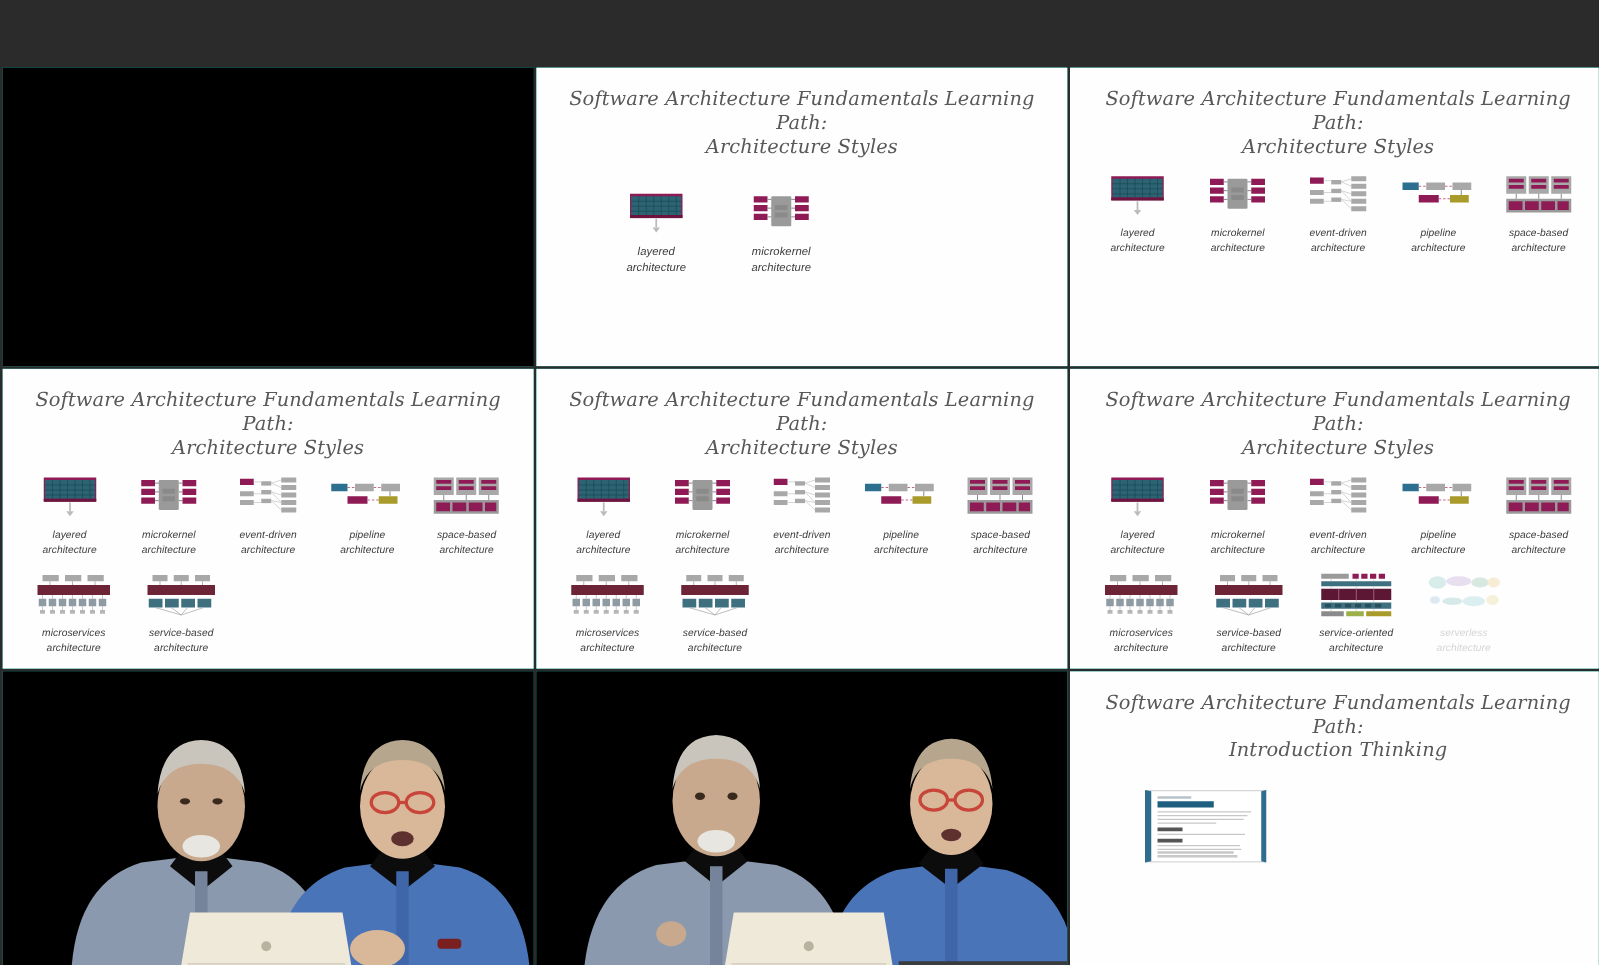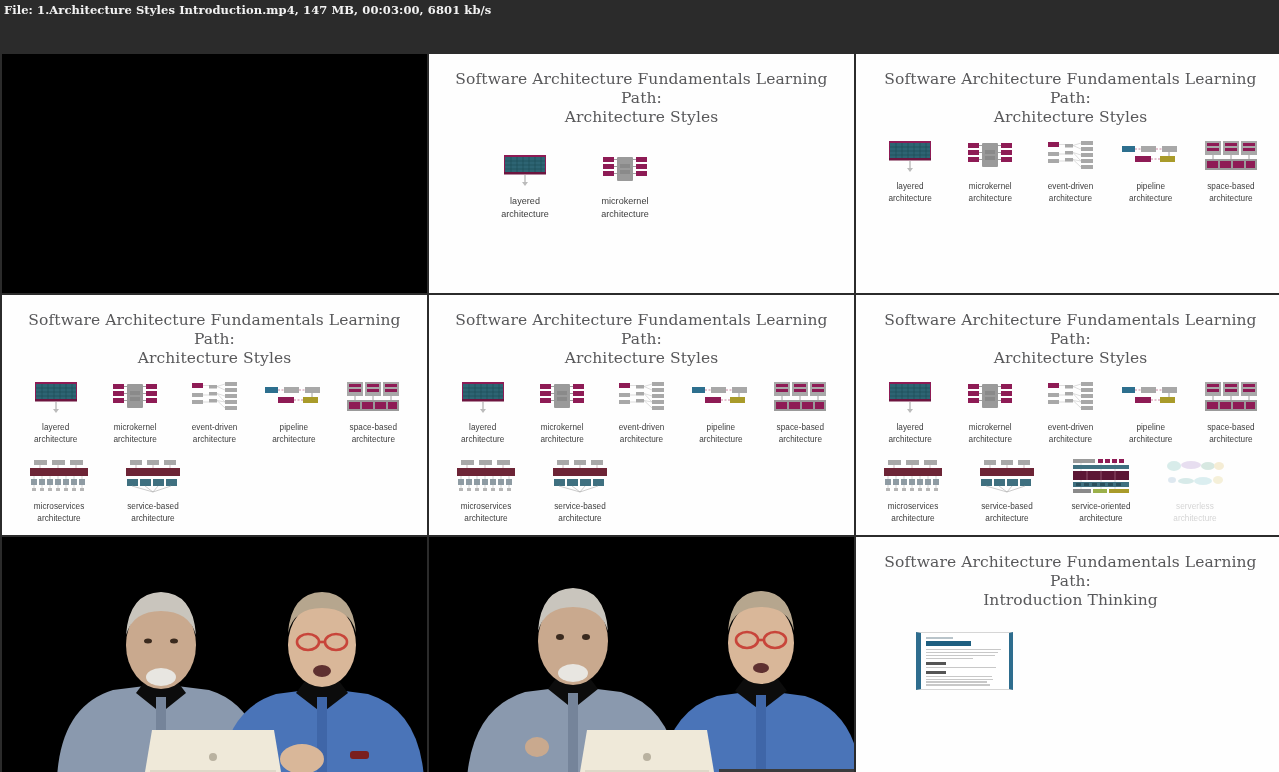--- a/index.html
+++ b/index.html
@@ -29,36 +29,36 @@
   .grid {
     position:absolute; top:52px; left:0;
     width:1279px; height:720px;
     display:grid;
     grid-template-columns: 425px 425px 429px;
     grid-template-rows: 239px 240px 241px;
     gap:2px;
     padding:2px 0 2px 2px;
     background:#2b2b2b;
   }
-  .cell { position:relative; overflow:hidden; background:#14b8a6; }
+  .cell { position:relative; overflow:hidden; background:#14b8a6;font-style:italic; }
 
   
   .slide { width:100%; height:100%; background:#fefefe; position:relative; }
   .slide-title {
     font-family: "DejaVu Serif", "Liberation Serif", serif;
     color:#58585a;
     text-align:center;
     font-size:15.5px;
     line-height:19px;
     padding:16px 18px 0 18px;
     letter-spacing:.1px;
   }
   .styles-wrap { padding:8px 14px 0 14px; }
   .style-row { display:flex; }
-  .style-row.r2 { margin-top:10px;gap:8px; }
+  .style-row.r2 { margin-top:10px; }
   .style-item {
     width:86px; text-align:center;
     display:flex; flex-direction:column; align-items:center;
   }
   .style-item.faded { opacity:.22; }
   .style-label {
     font-size:8.2px; line-height:11.5px; color:#3c3c3c;
     margin-top:4px; letter-spacing:.05px;
   }
   .style-icon { height:42px; display:flex; align-items:center; justify-content:center; }
@@ -90,21 +90,20 @@
   
   .video { width:100%; height:100%; background:#000; position:relative; overflow:hidden; }
   .vbg { position:absolute; inset:0; background:#000; }
 </style>
 </head>
 <body>
 
 <div id="app">
 
   <div class="mediainfo">
-    <div>File: 1.Architecture Styles Introduction.mp4, 147 MB, 00:03:00, 6801 kb/s</div>
   </div>
 
   <div class="grid">
 
     <div class="cell">
       <div class="video">
         <div class="vbg"></div>
         <svg width="425" height="239" viewBox="0 0 425 239">
           <rect width="425" height="239" fill="#000"></rect>
 

